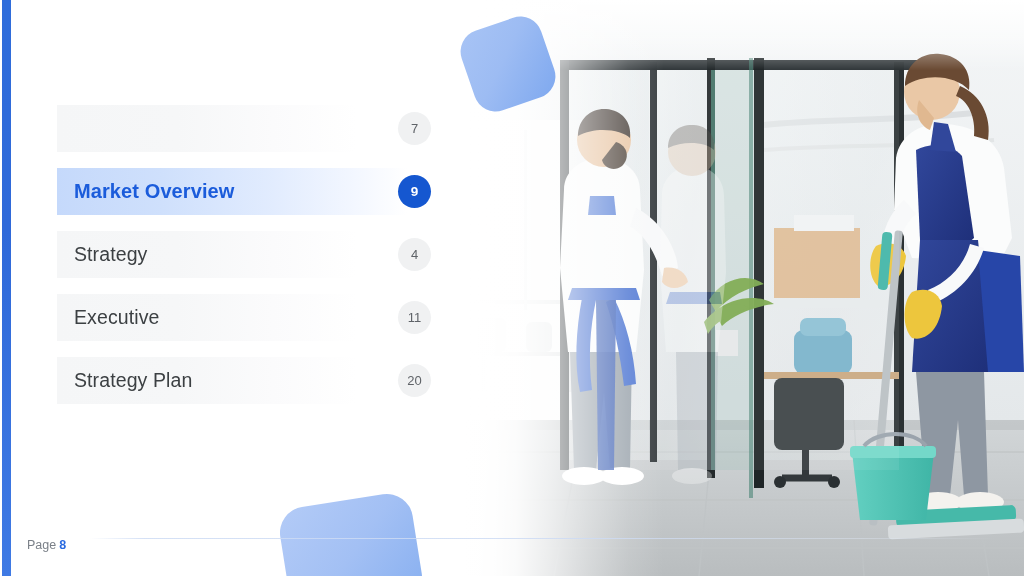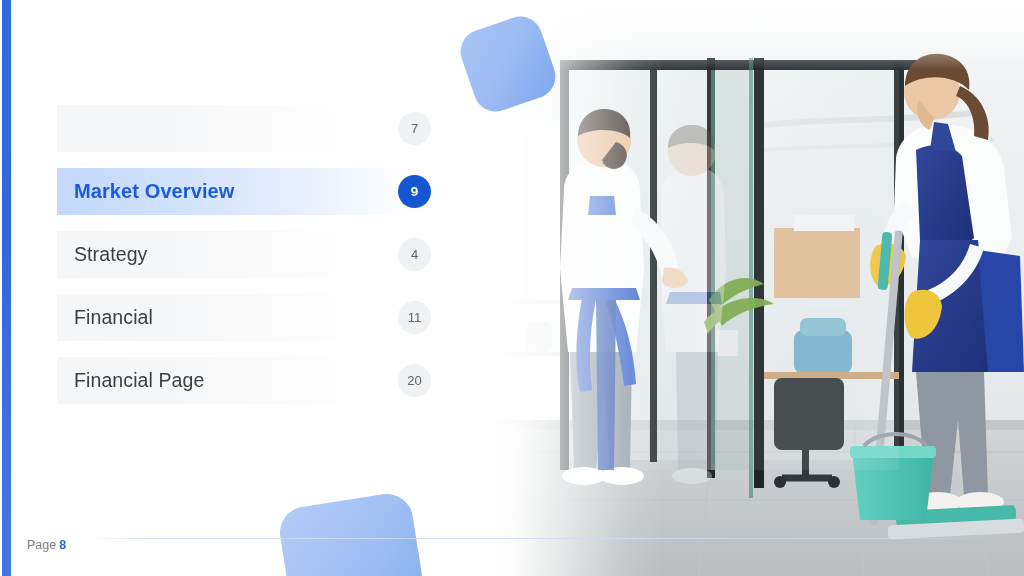--- a/index.html
+++ b/index.html
@@ -386,27 +386,27 @@
     </div>
 
     <div class="toc-row">
       <div class="row-bg"></div>
       <div class="toc-label">Strategy</div>
       <div class="toc-badge">4</div>
     </div>
 
     <div class="toc-row">
       <div class="row-bg"></div>
-      <div class="toc-label">Financial</div>
+      <div class="toc-label">Executive</div>
       <div class="toc-badge">11</div>
     </div>
 
     <div class="toc-row">
       <div class="row-bg"></div>
-      <div class="toc-label">Financial Page</div>
+      <div class="toc-label">Strategy Plan</div>
       <div class="toc-badge">20</div>
     </div>
 
   </div>
 
   <div class="footer">
     <div class="footer-page"><span>Page</span><span class="num">8</span></div>
     <div class="footer-rule"></div>
   </div>
 

